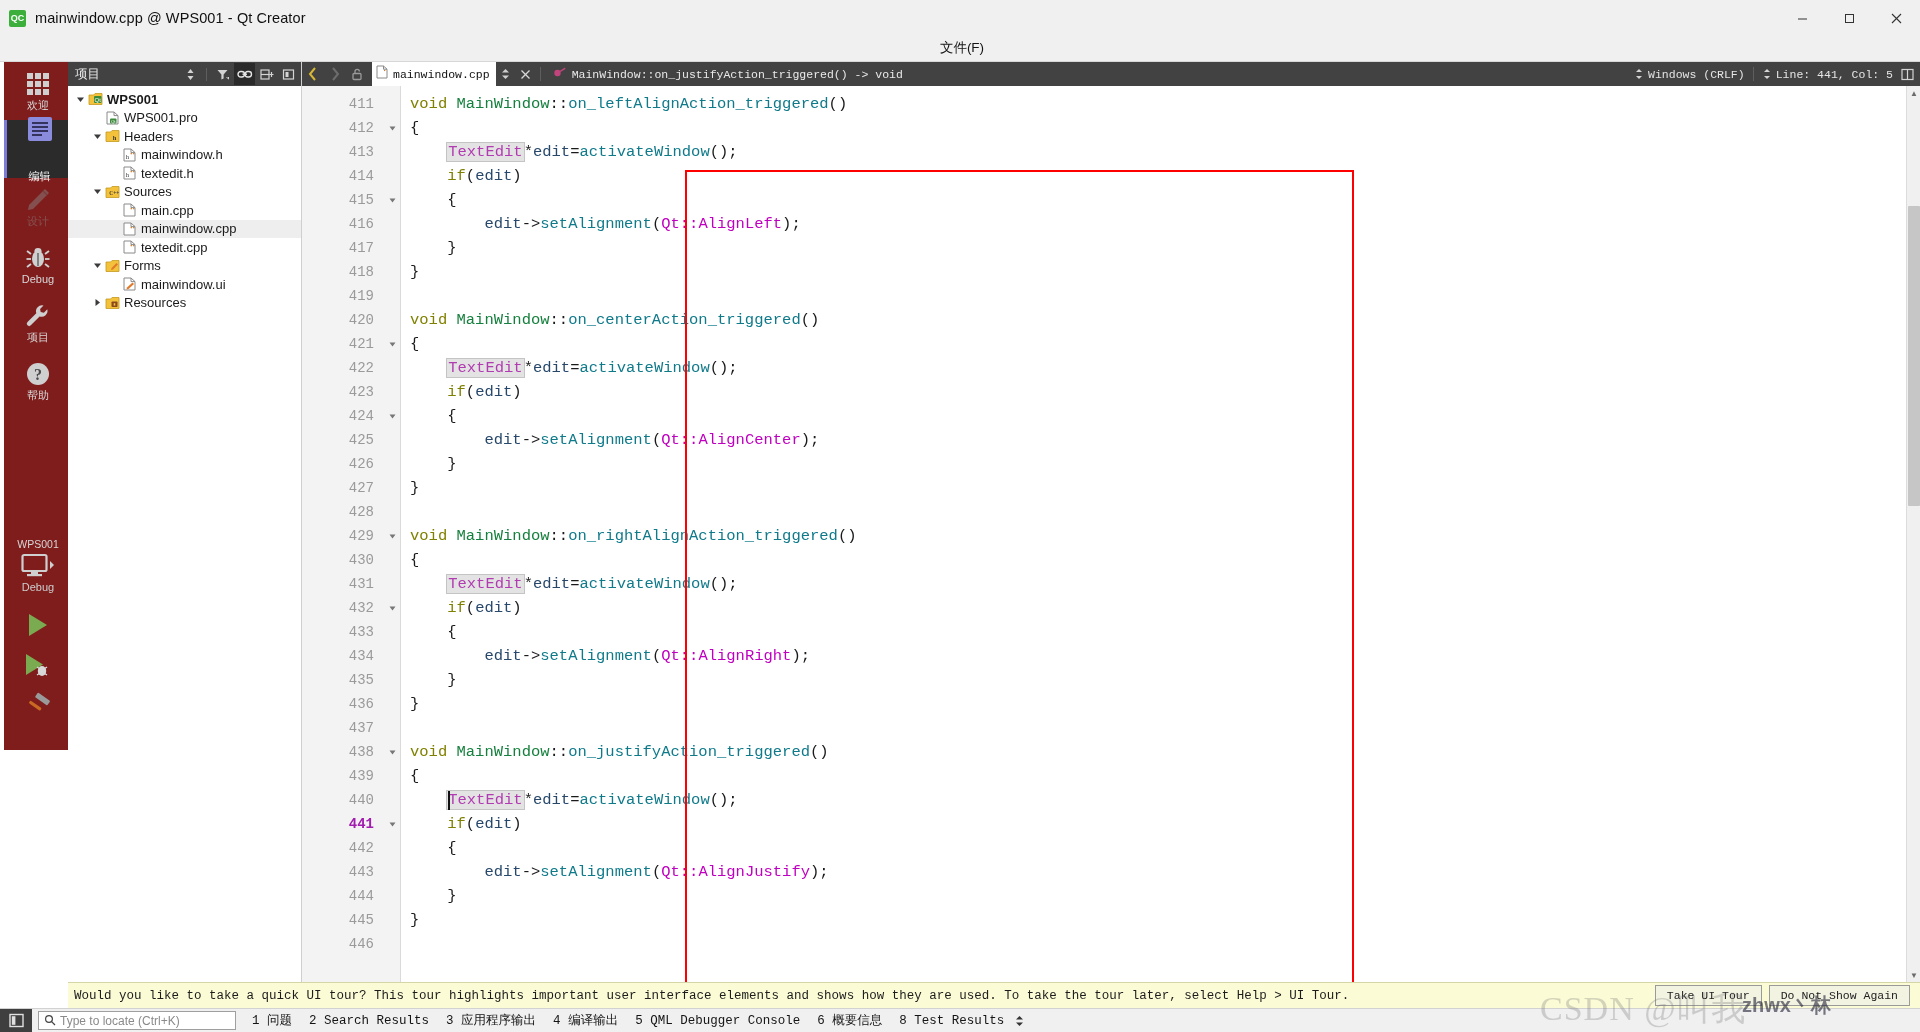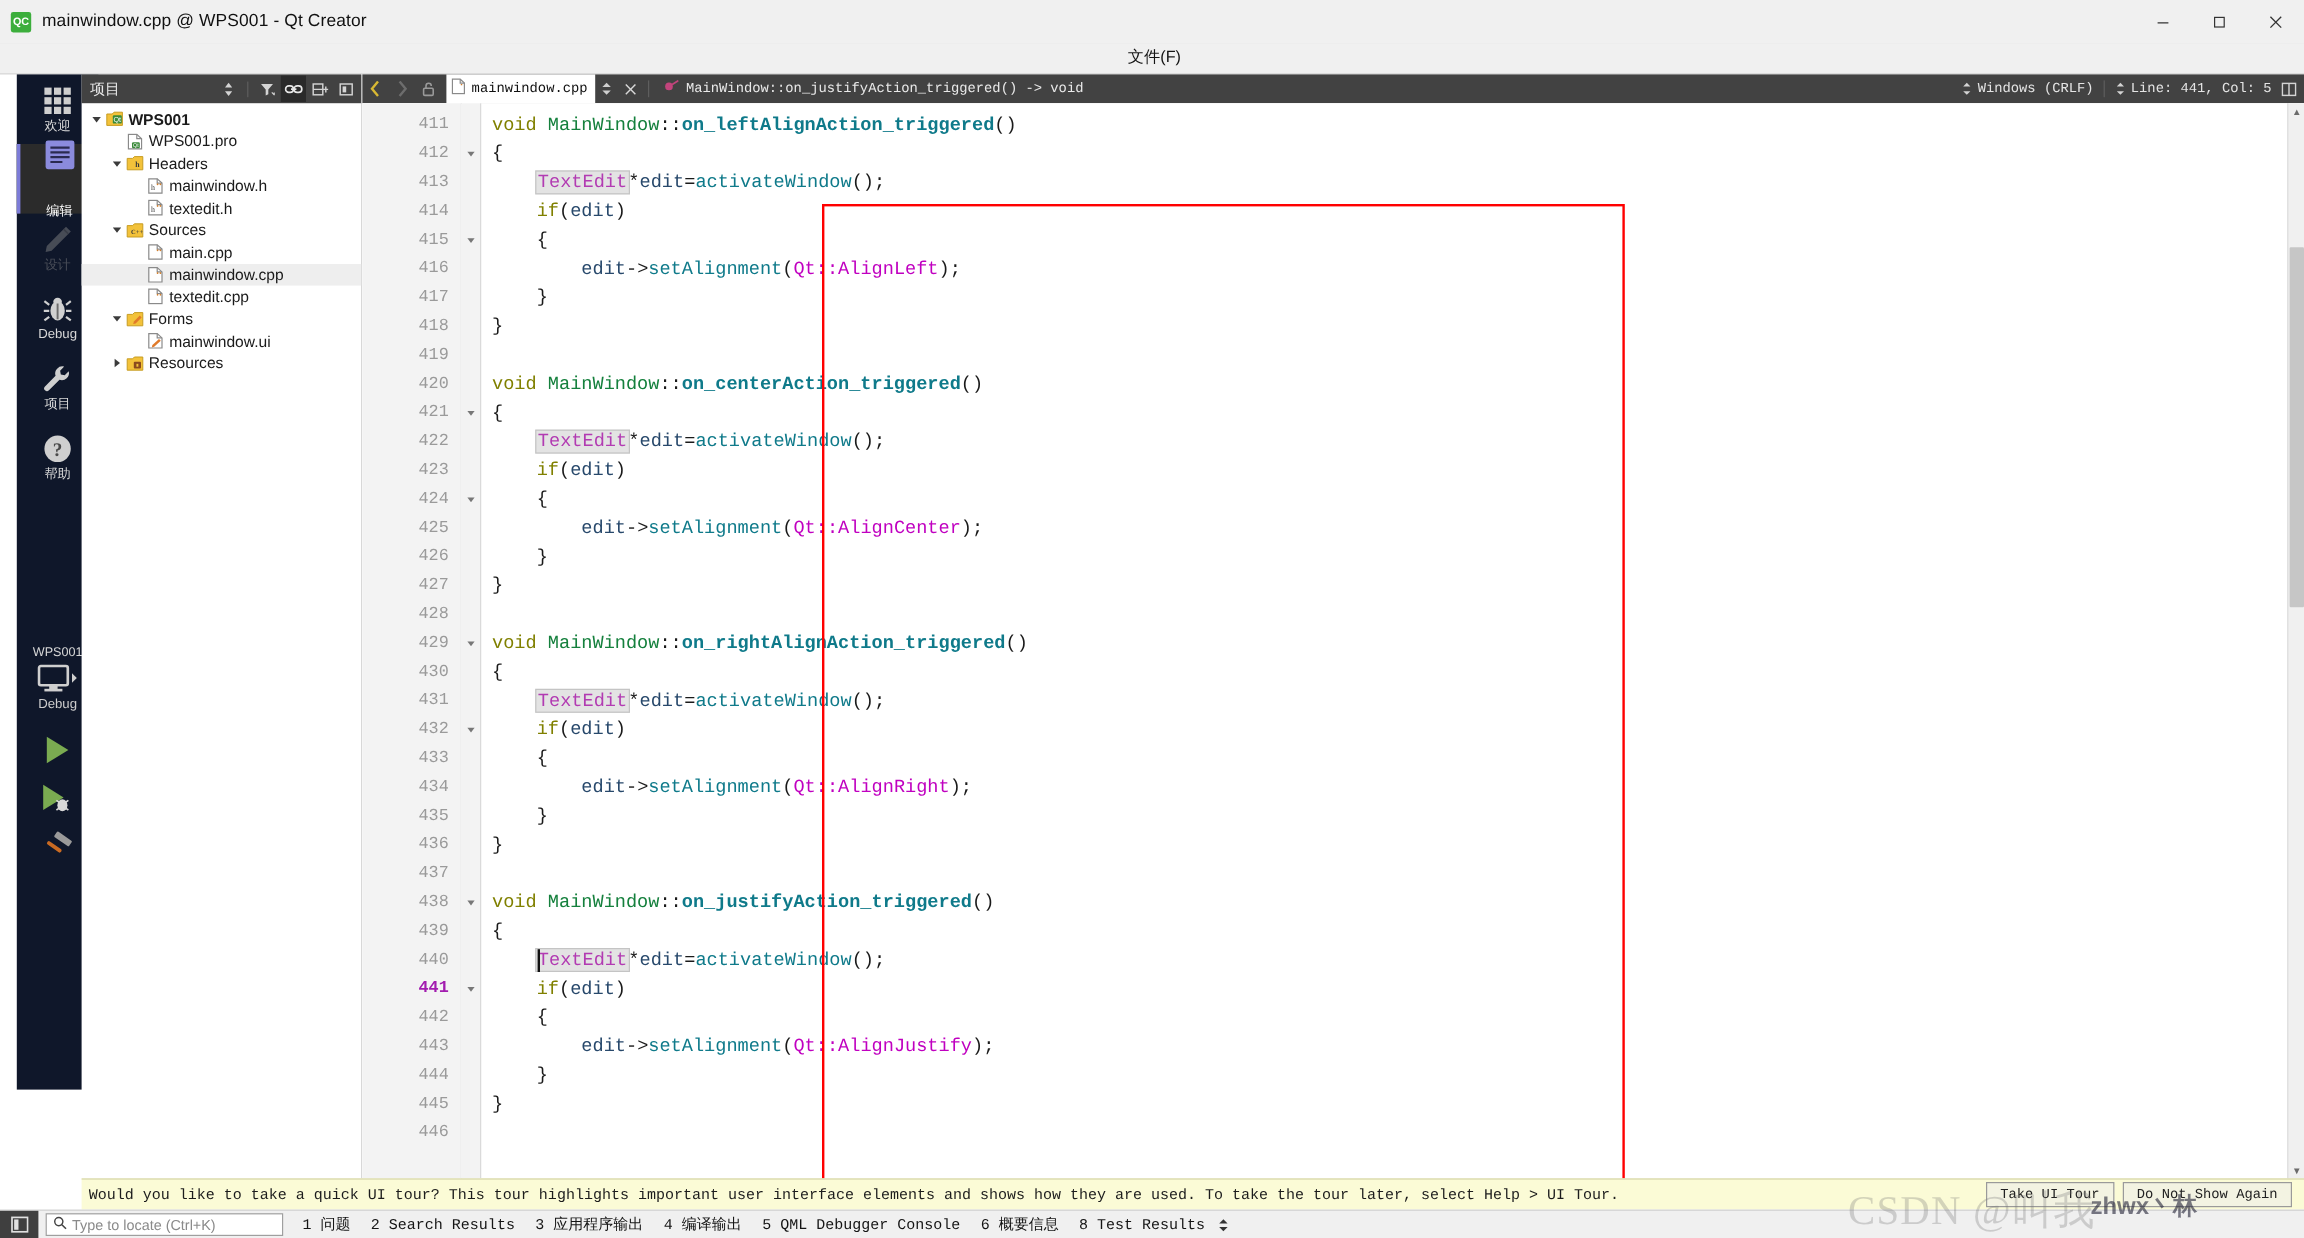--- a/index.html
+++ b/index.html
@@ -45,22 +45,22 @@
     width:22px;height:22px;border-radius:4px;background:#ff6a00;
     display:flex;align-items:center;justify-content:center;
     color:#fff;font-size:13px;font-weight:bold;font-family:"Liberation Serif",serif;
   }
   .tray-txt{font-size:12.5px;color:#1a7ad4;}
   .tray-ico{width:17px;height:17px;display:flex;align-items:center;justify-content:center;color:#2a7fd4;}
   .tray-ico svg{display:block;}
 
   
   .modebar{
-    position:absolute;left:14px;top:62px;width:68px;height:846px;
-    background:#0f172a;
+    position:absolute;left:4px;top:62px;width:68px;height:688px;
+    background:#7f1d1d;
   }
   .mode{
     width:68px;height:58px;display:flex;flex-direction:column;
     align-items:center;justify-content:center;gap:2px;
     color:#e4e4e4;
   }
   .mode.active{background:#2b2b2b;border-left:3px solid #7c7cd8;box-sizing:border-box;gap:28px;}
   .mode.disabled{opacity:.45;}
   .mode-ico{height:26px;display:flex;align-items:flex-end;justify-content:center;}
   .mode-lbl{font-size:11px;line-height:12px;color:#d8d8d8;}
@@ -140,21 +140,21 @@
     position:absolute;left:86px;width:9px;height:24px;
     display:flex;align-items:center;justify-content:center;
     font-size:9px;color:#555;line-height:1;
   }
   .cl{
     position:absolute;left:0;height:24px;line-height:24px;white-space:pre;
     font-family:"Liberation Mono",monospace;font-size:15.5px;
   }
   .k-void{color:#808000;}
   .k-cls{color:#15803d;}
-  .k-fn{color:#0f7a8a;font-weight:bold;}
+  .k-fn{color:#0f7a8a;font-weight:normal;}
   .k-call{color:#0f7a8a;}
   .k-plain{color:#1a1a1a;}
   .k-var{color:#27486b;}
   .k-enum{color:#c000c0;}
   .k-type-hl{
     color:#b23bb2;background:#e3e3e3;
     border:1px solid #c4c4c4;padding:0 1px;margin:0 -1px;
   }
   .redbox{
     position:absolute;left:383px;top:84px;width:665px;height:862px;

